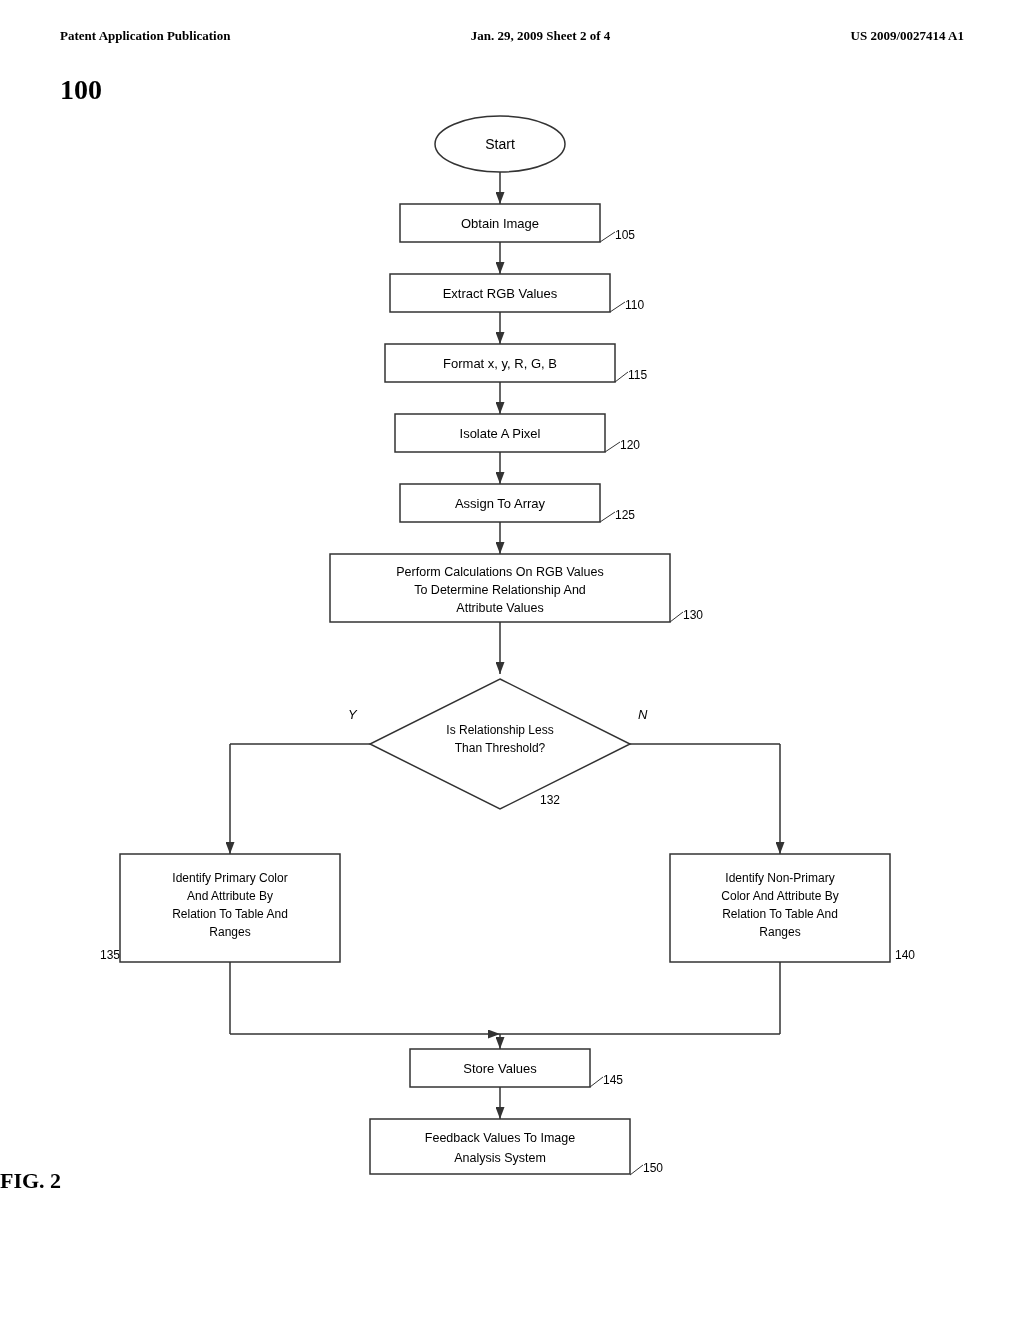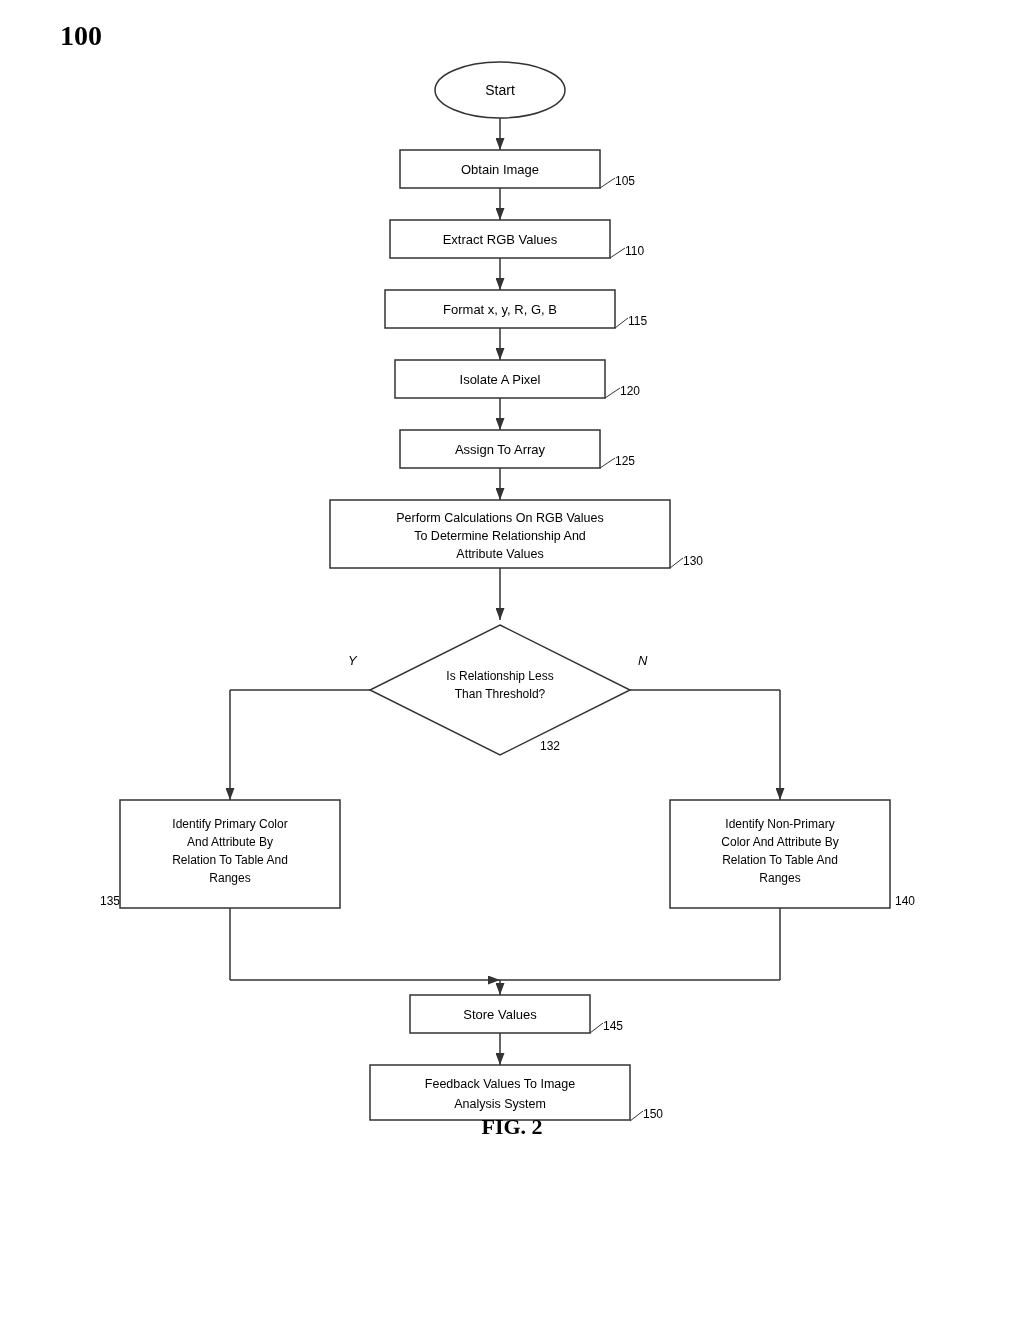--- a/index.html
+++ b/index.html
@@ -28,21 +28,21 @@
     }
     .header span {
       font-size: 13px;
     }
     .diagram-area {
       position: relative;
       width: 100%;
       height: 1170px;
     }
     .fig-label {
-      text-align: center;
+      text-align: left;
       font-size: 22px;
       font-weight: bold;
       position: absolute;
       bottom: 30px;
       width: 100%;
     }
     .diagram-number {
       position: absolute;
       top: 20px;
       left: 60px;
@@ -55,20 +55,25 @@
       top: 10px;
       left: 0;
       width: 1024px;
       height: 1130px;
     }
   </style>
 </head>
 <body>
 
 <div class="page">
+  <div class="header">
+    <span>Patent Application Publication</span>
+    <span>Jan. 29, 2009   Sheet 2 of 4</span>
+    <span>US 2009/0027414 A1</span>
+  </div>
 
   <div class="diagram-area">
     <div class="diagram-number">100</div>
 
     <svg class="flowchart-svg" viewBox="0 0 1024 1130" xmlns="http://www.w3.org/2000/svg">
 
       <defs>
         <marker id="arrowhead" markerWidth="8" markerHeight="6" refX="8" refY="3" orient="auto">
           <polygon points="0 0, 8 3, 0 6" fill="#333"></polygon>
         </marker>

